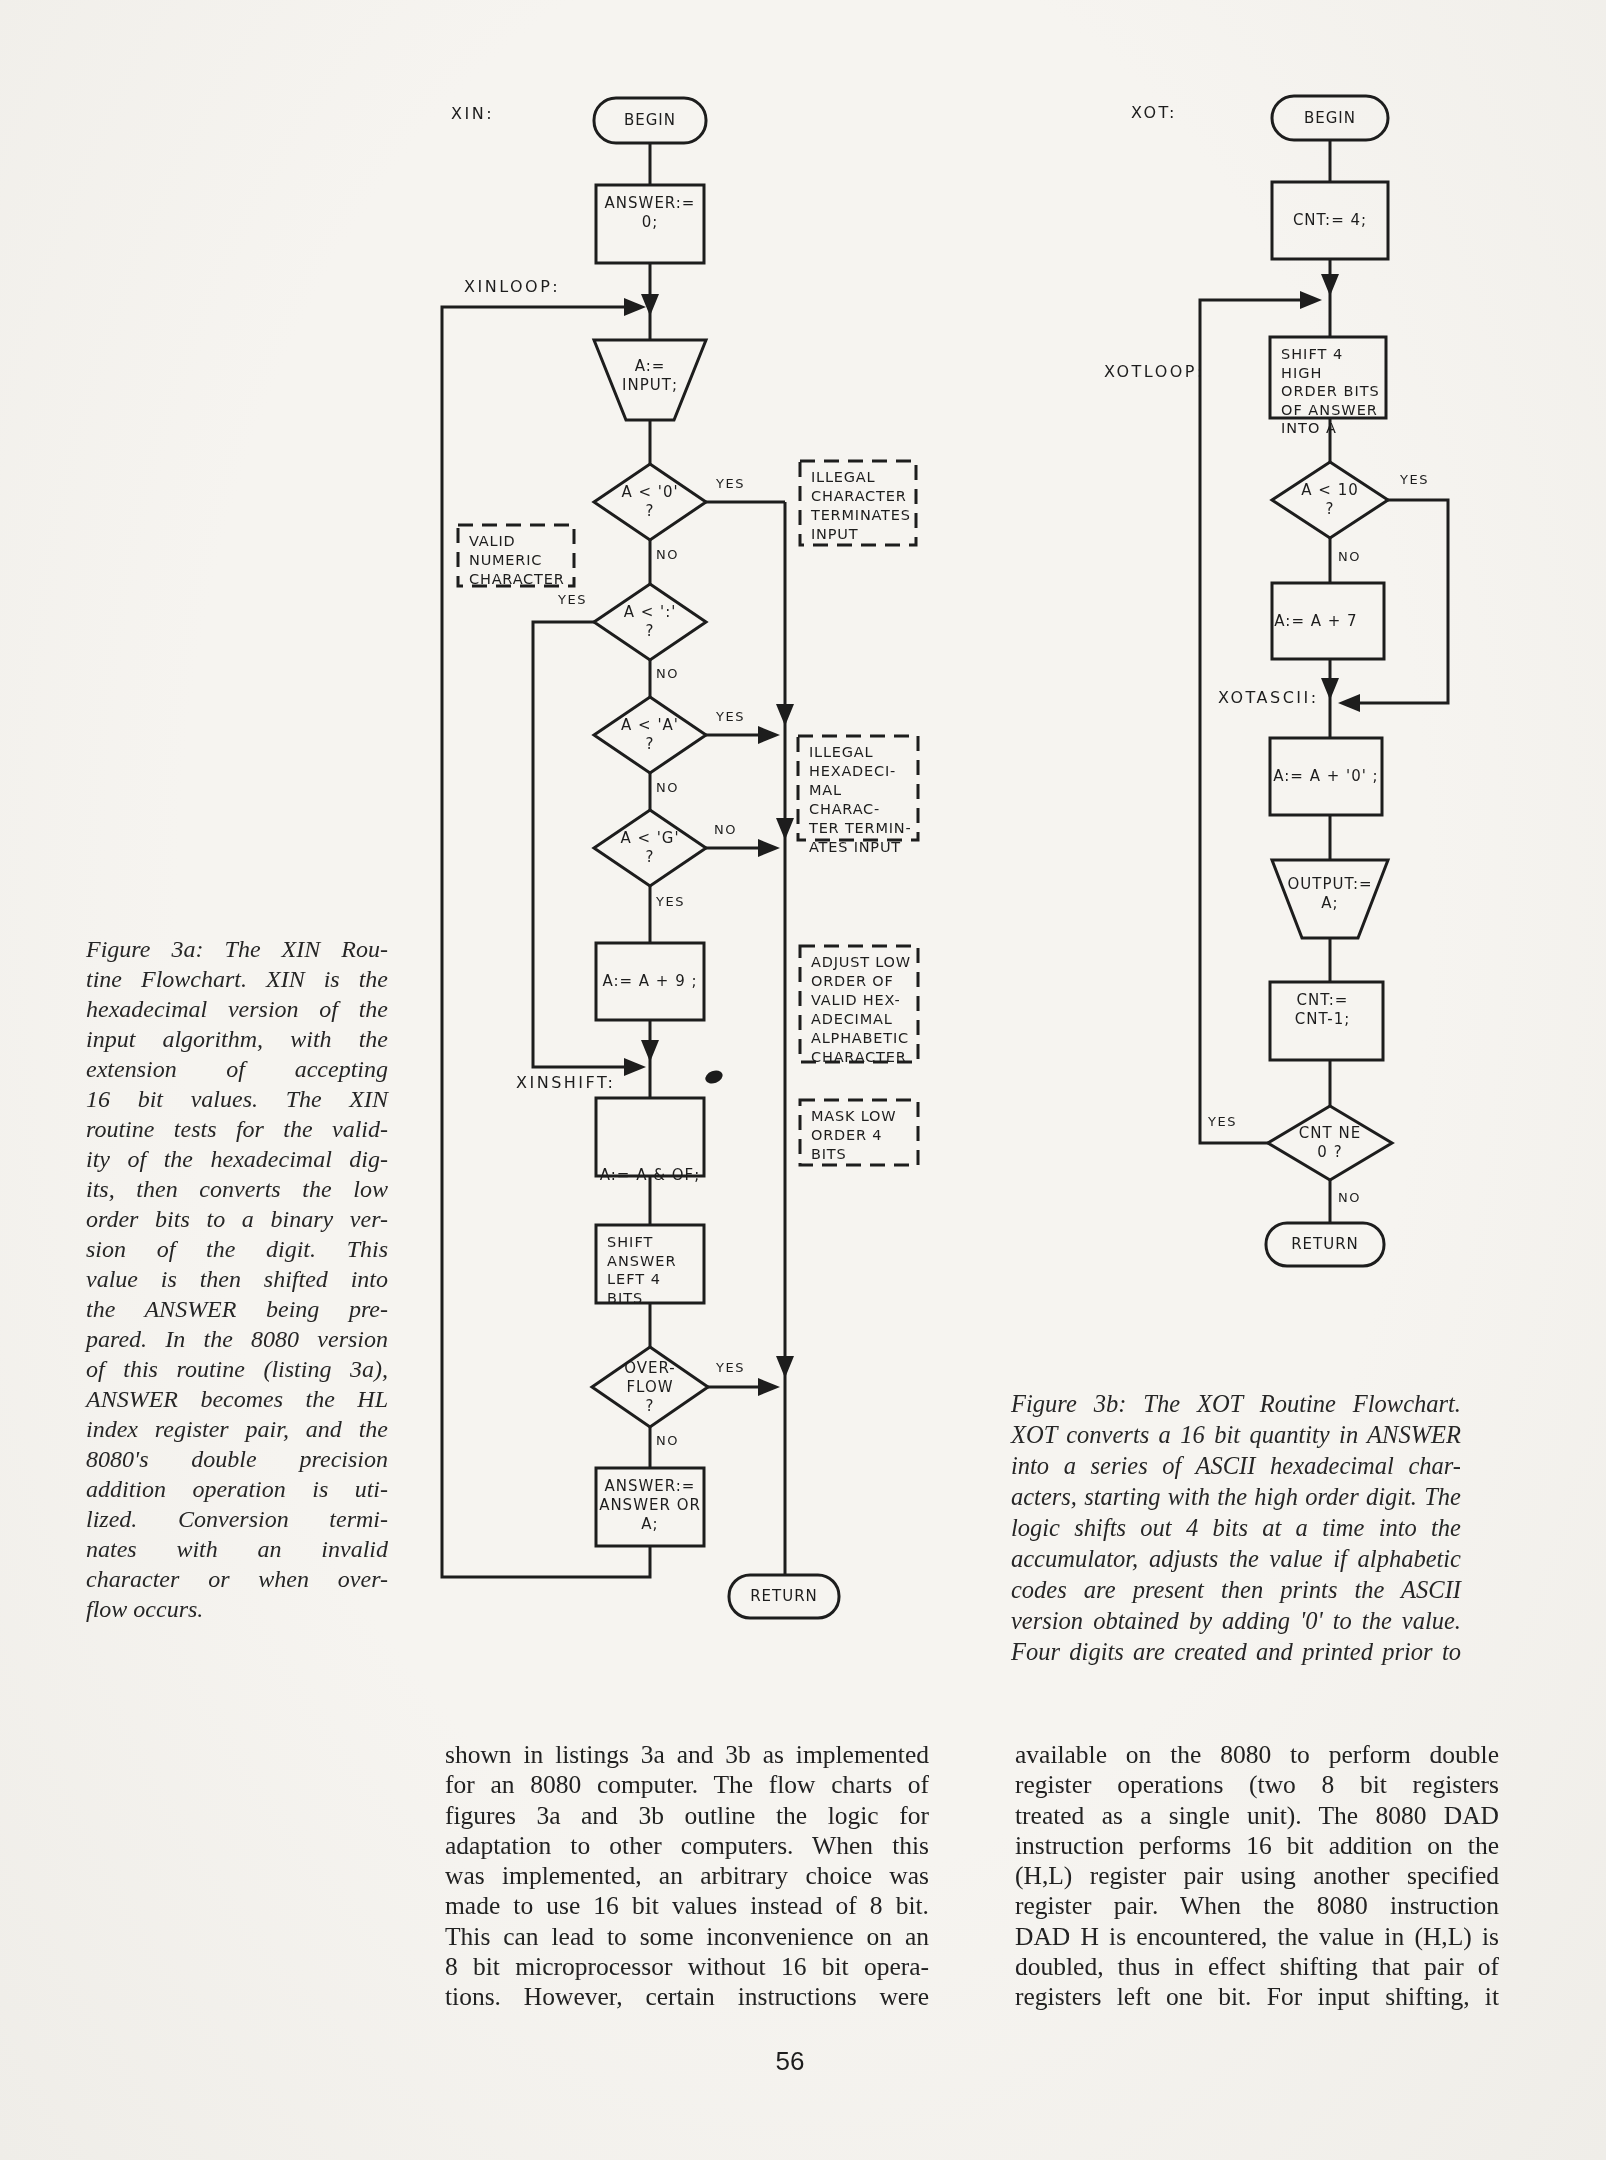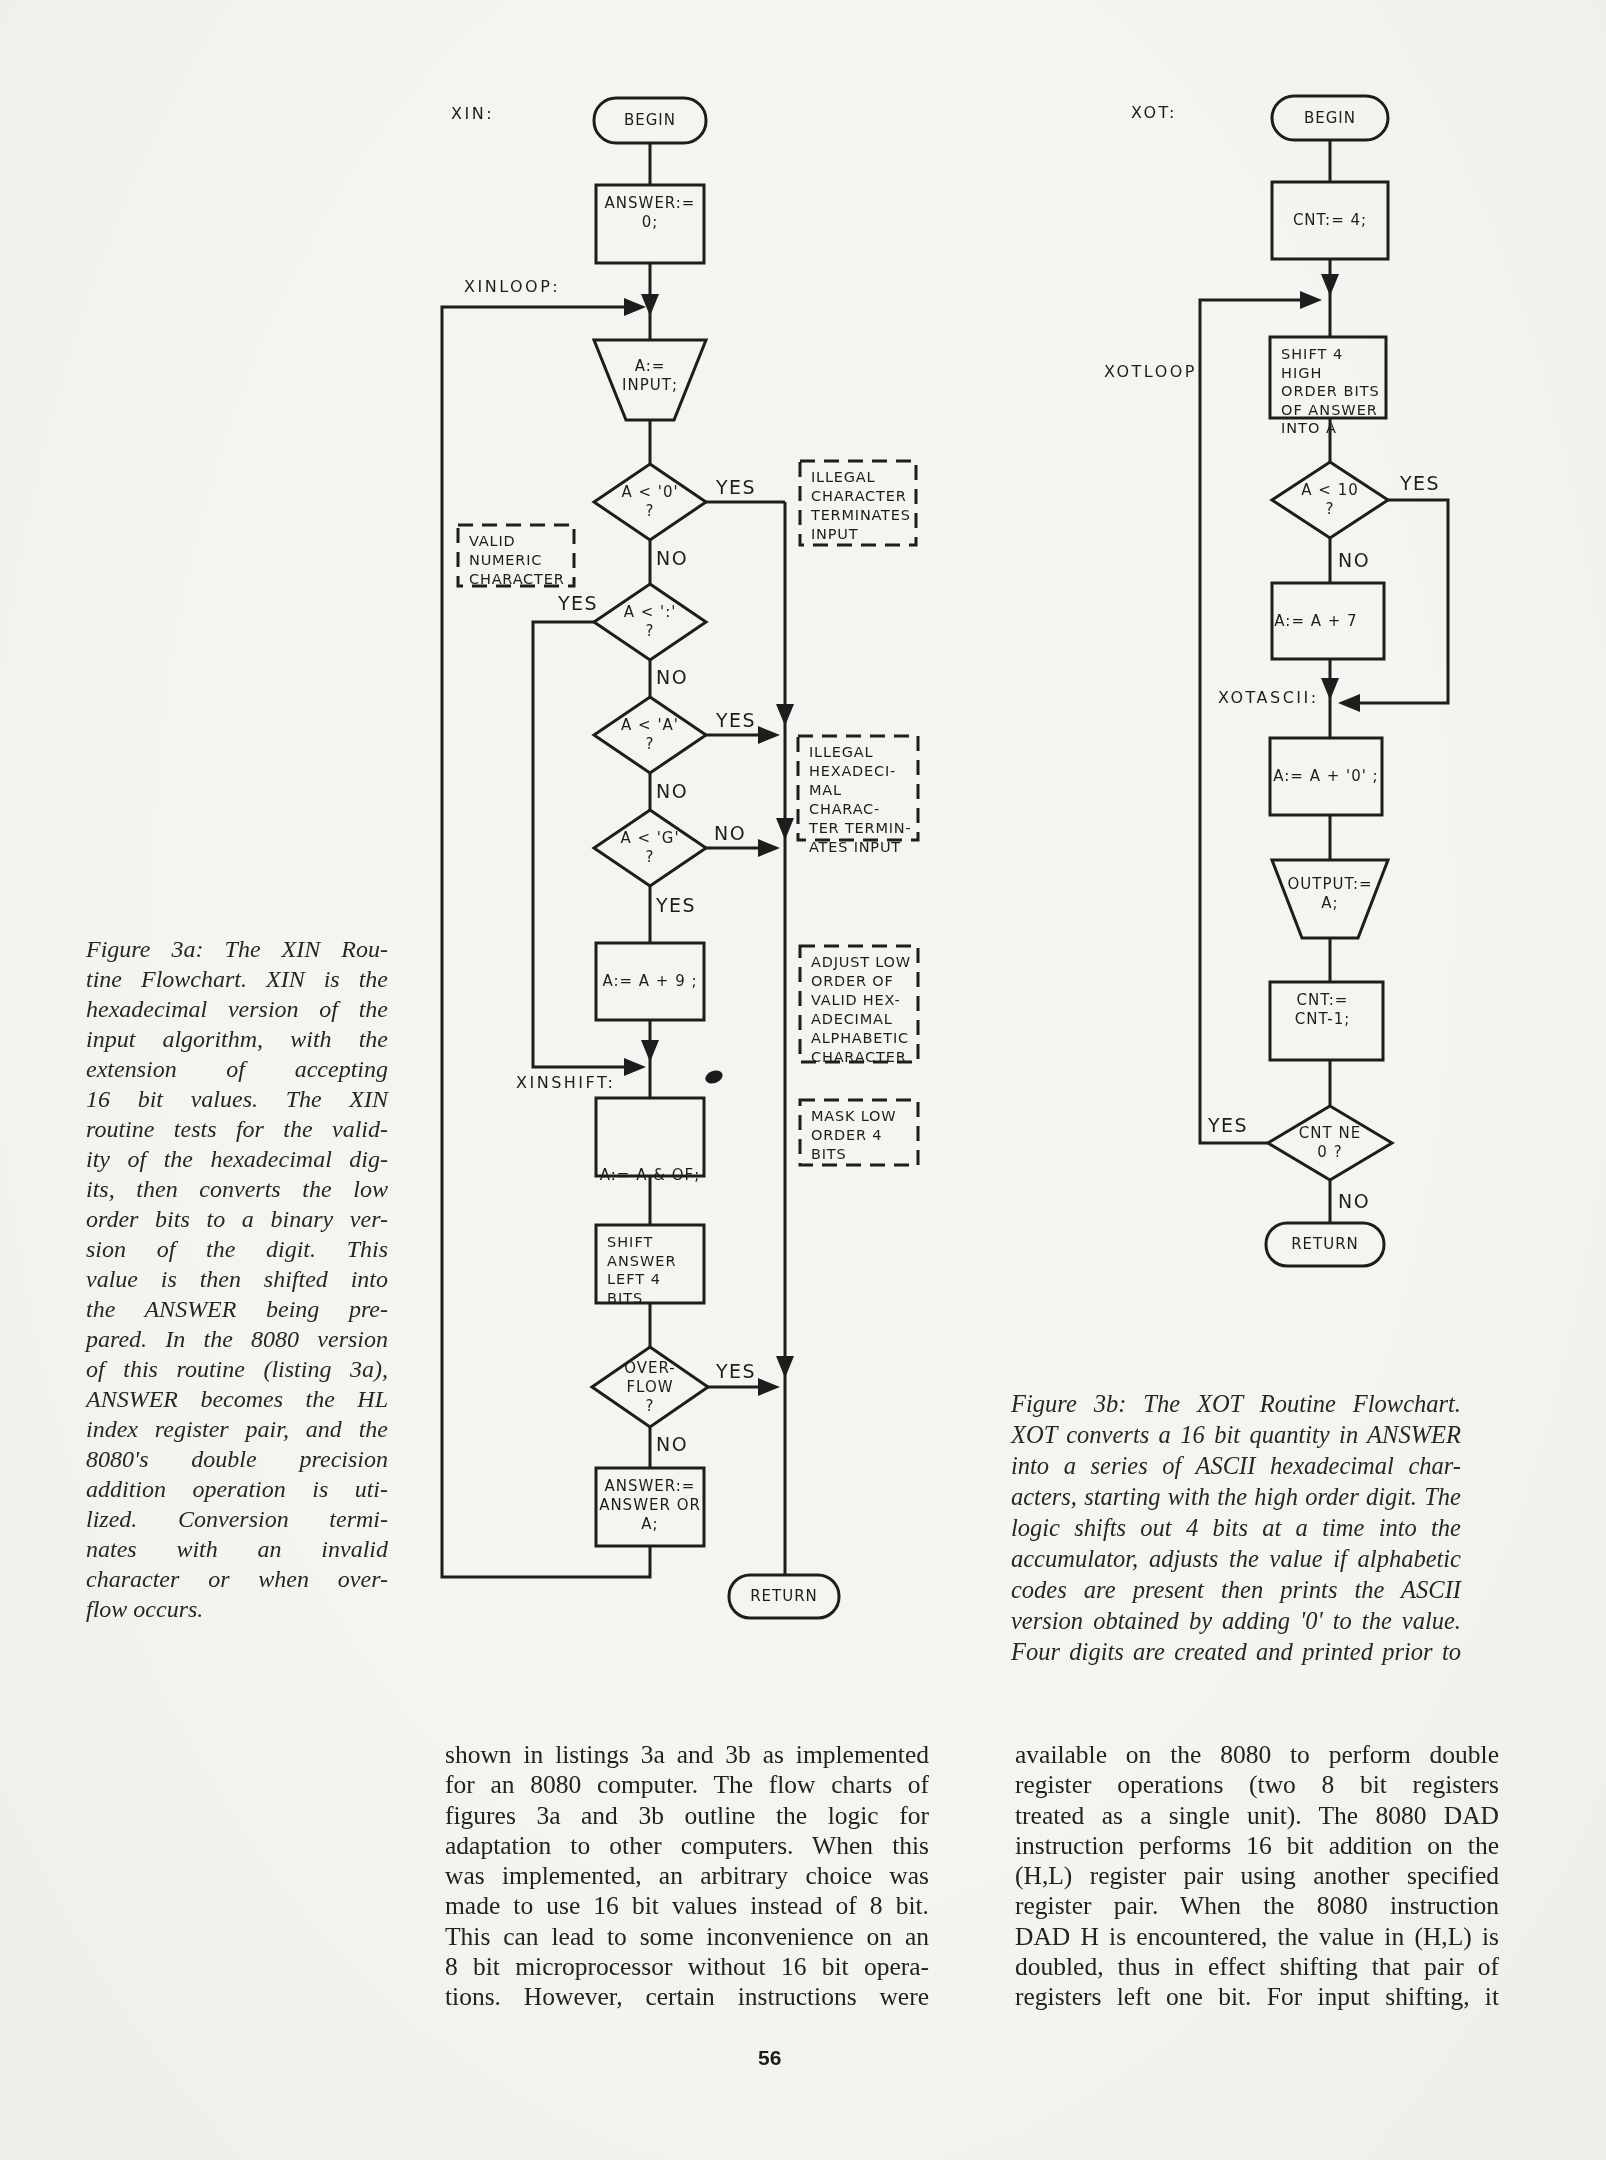--- a/index.html
+++ b/index.html
@@ -19,21 +19,21 @@
     white-space:pre-line;color:#1d1d1d;
   }
   .nlabel.top{align-items:flex-start;padding-top:9px;box-sizing:border-box;}
   .nlabel.leftal{
     align-items:flex-start;justify-content:flex-start;text-align:left;
     padding:8px 0 8px 11px;box-sizing:border-box;font-size:14.5px;line-height:18.5px;
   }
   
   .flabel{position:absolute;font-size:16px;letter-spacing:2.5px;color:#1d1d1d;white-space:nowrap;}
   
-  .blabel{position:absolute;font-size:19px;letter-spacing:1.5px;color:#1d1d1d;}
+  .blabel{position:absolute;font-size:13px;letter-spacing:1.5px;color:#1d1d1d;}
   
   .ann{
     position:absolute;box-sizing:border-box;padding:7px 0 0 11px;
     font-size:14.5px;line-height:19px;letter-spacing:.8px;
     white-space:pre-line;color:#1d1d1d;text-align:left;
   }
   
   .cap{
     position:absolute;font-family:"Liberation Serif",serif;font-style:italic;
     font-size:24px;line-height:30px;color:#262626;
@@ -42,21 +42,21 @@
   .cap .caplast{white-space:normal;text-align:left;text-align-last:left;}
   .cap3b{font-size:24.5px;line-height:31px;}
   
   .bodycol{
     position:absolute;font-family:"Liberation Serif",serif;
     font-size:25.5px;line-height:30.3px;color:#222;
     white-space:pre-line;text-align:justify;text-align-last:justify;
   }
   .pageno{
     position:absolute;font-family:"Liberation Sans",sans-serif;
-    font-weight:bold;font-size:21px;color:#1d1d1d;
+    font-weight:normal;font-size:26px;color:#1d1d1d;text-align:center;
   }
 </style>
 </head>
 <body>
 
 <div class="page">
 
   <svg class="flow" width="1606" height="2160" viewBox="0 0 1606 2160" fill="none" stroke="#1d1d1d" stroke-width="3">
 
     <rect x="594" y="98" width="112" height="45" rx="22"></rect>

